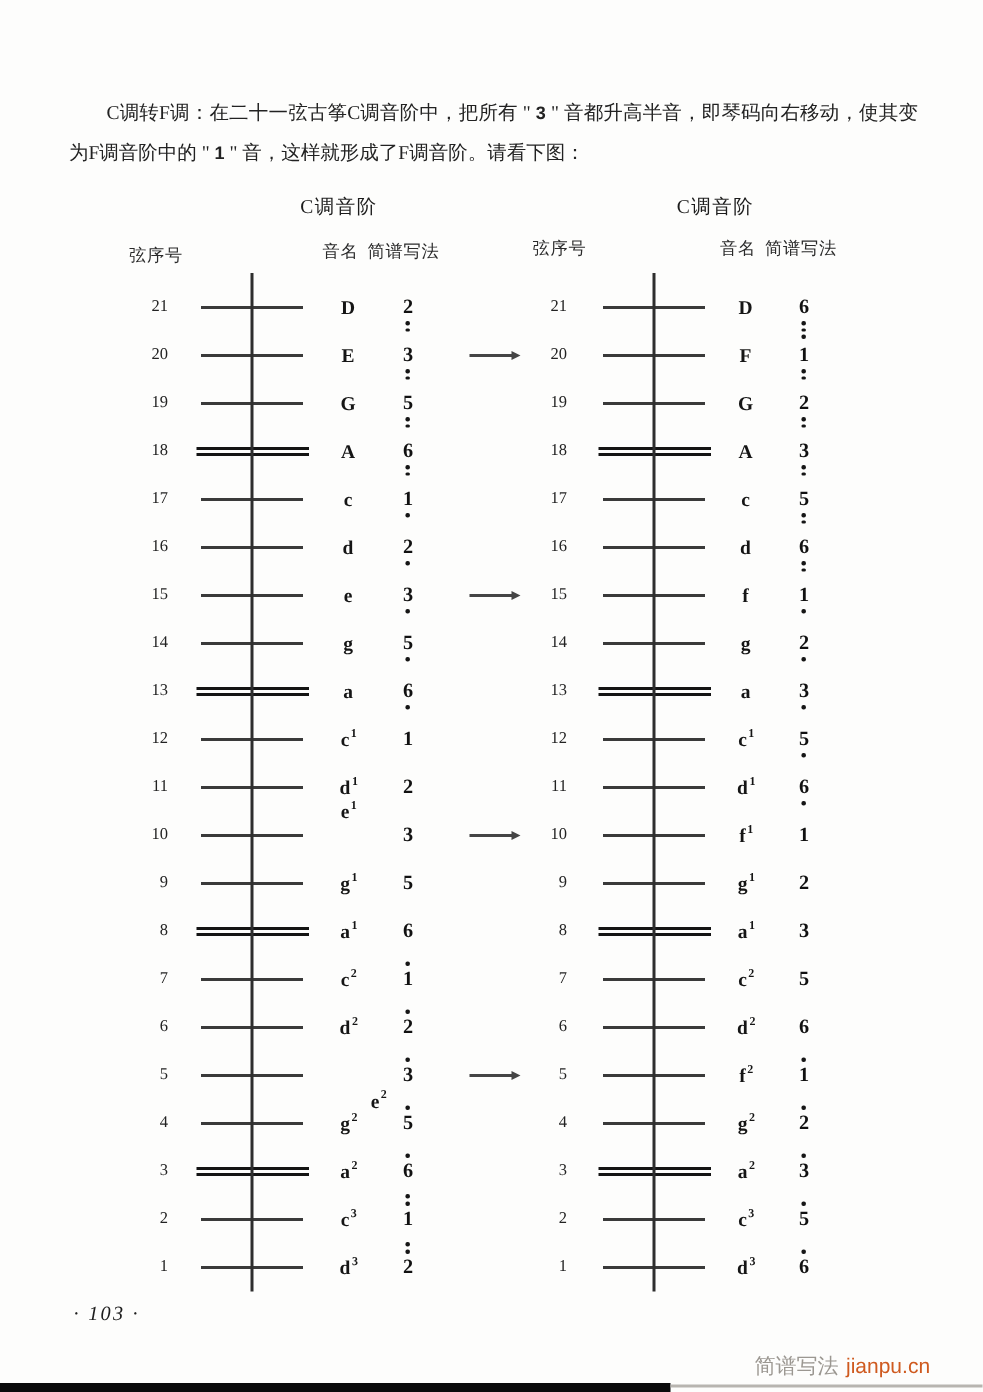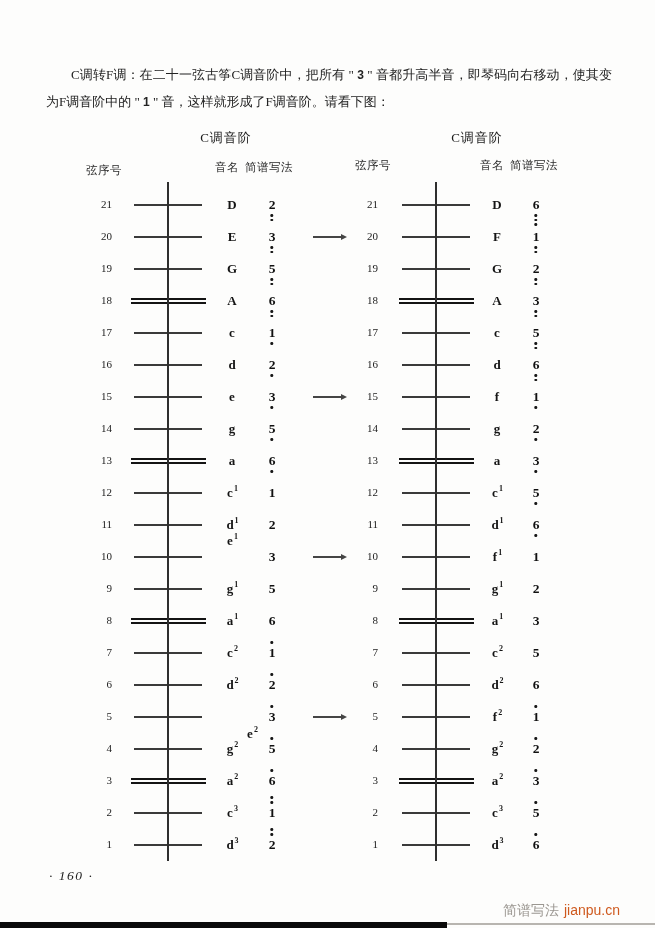--- a/index.html
+++ b/index.html
@@ -322,17 +322,17 @@
       <div class="sn" style="left: 344px; top: 845px;">1</div>
       <div class="hl" style="left: 402px; width: 68px; top: 844.35px;"></div>
       <div class="nn" style="left: 497px; top: 845px;"><span>d</span><sup>3</sup></div>
       <div class="jp" style="left: 536px; top: 845px;"><span>6</span><span class="dots above">
           <i class="dot"></i>
         </span></div>
       <div class="vl" style="left: 167px; top: 182px; height: 679px;"></div>
       <div class="vl" style="left: 435px; top: 182px; height: 679px;"></div>
     </div>
 
-  <div class="pageno">· 160 ·</div>
+  <div class="pageno">· 103 ·</div>
   <div class="wm"><span class="wm-gray">简谱写法</span><span class="wm-orange">jianpu.cn</span></div>
   <div class="botbar"></div>
   <div class="botline"></div>
 </div>
 
 </body></html>

